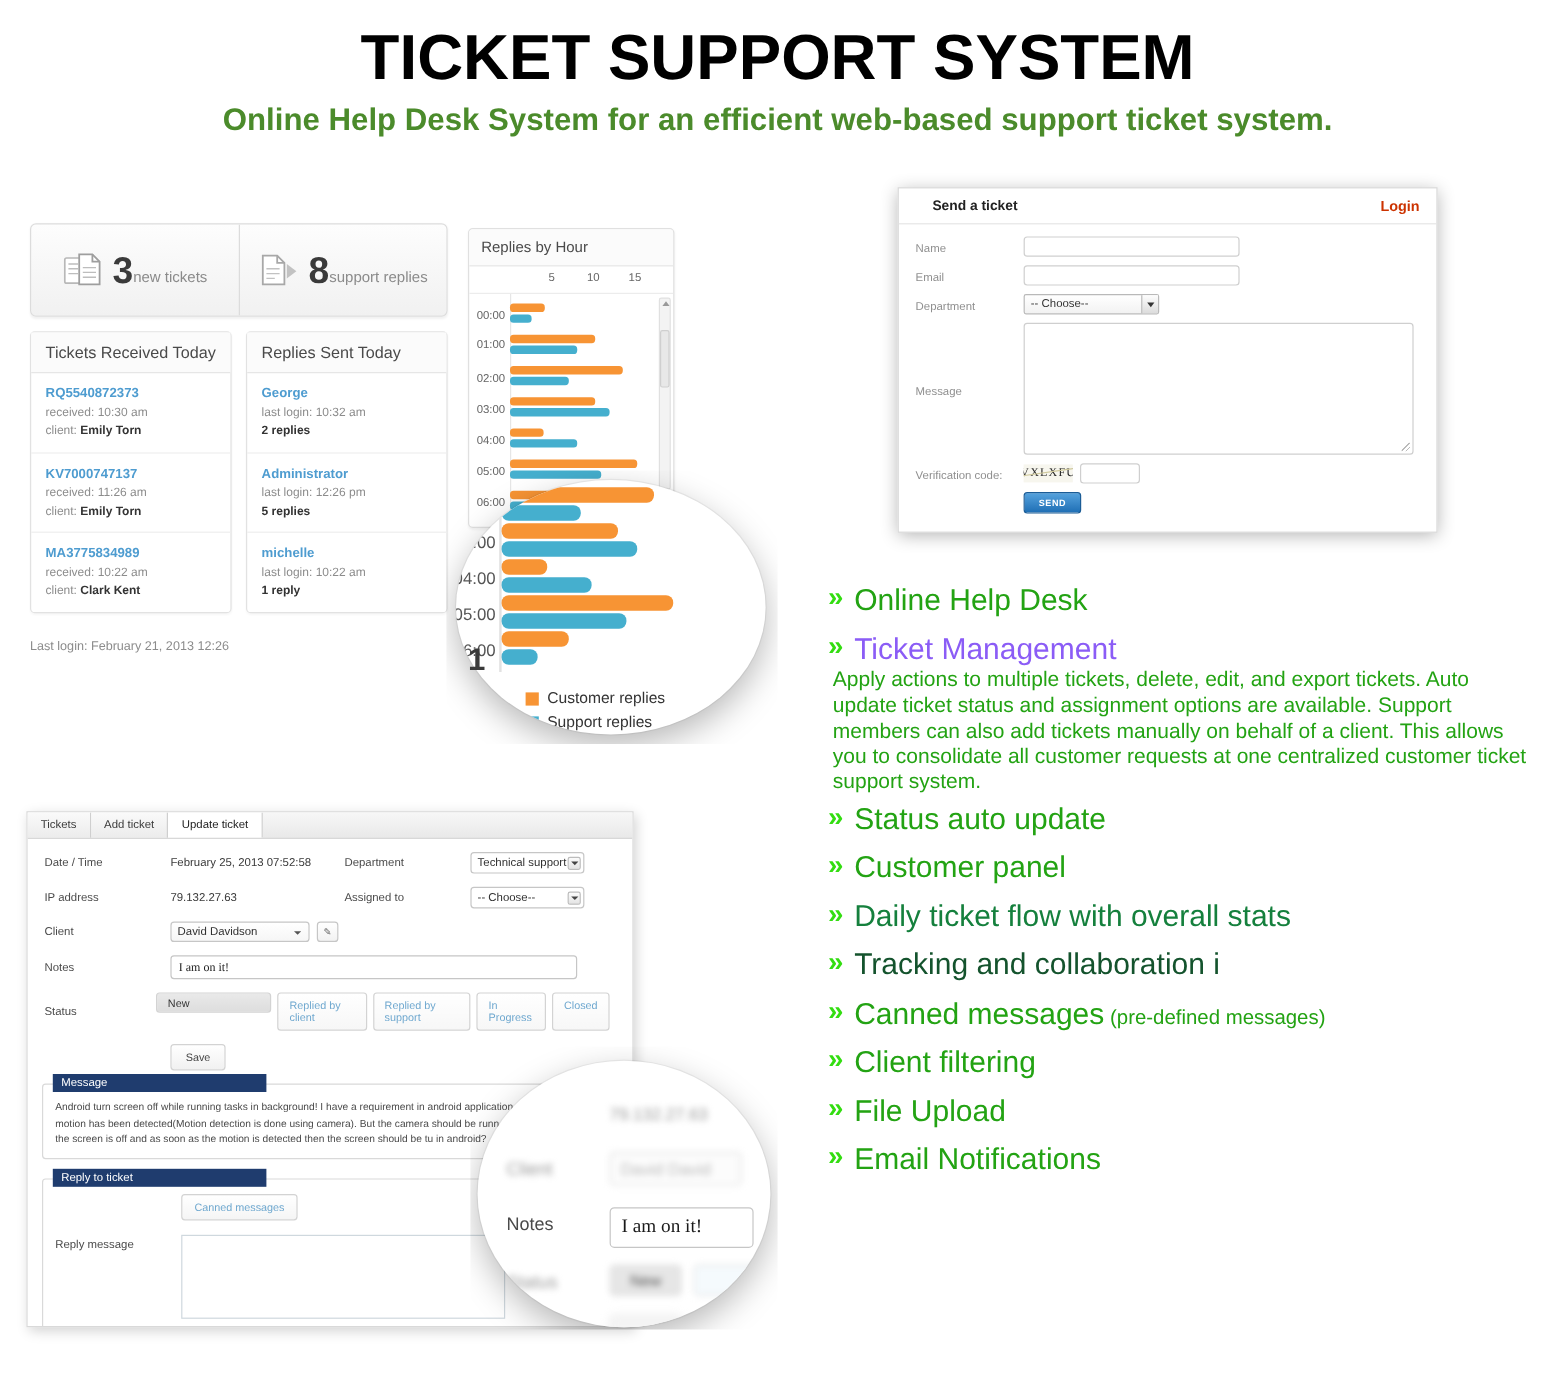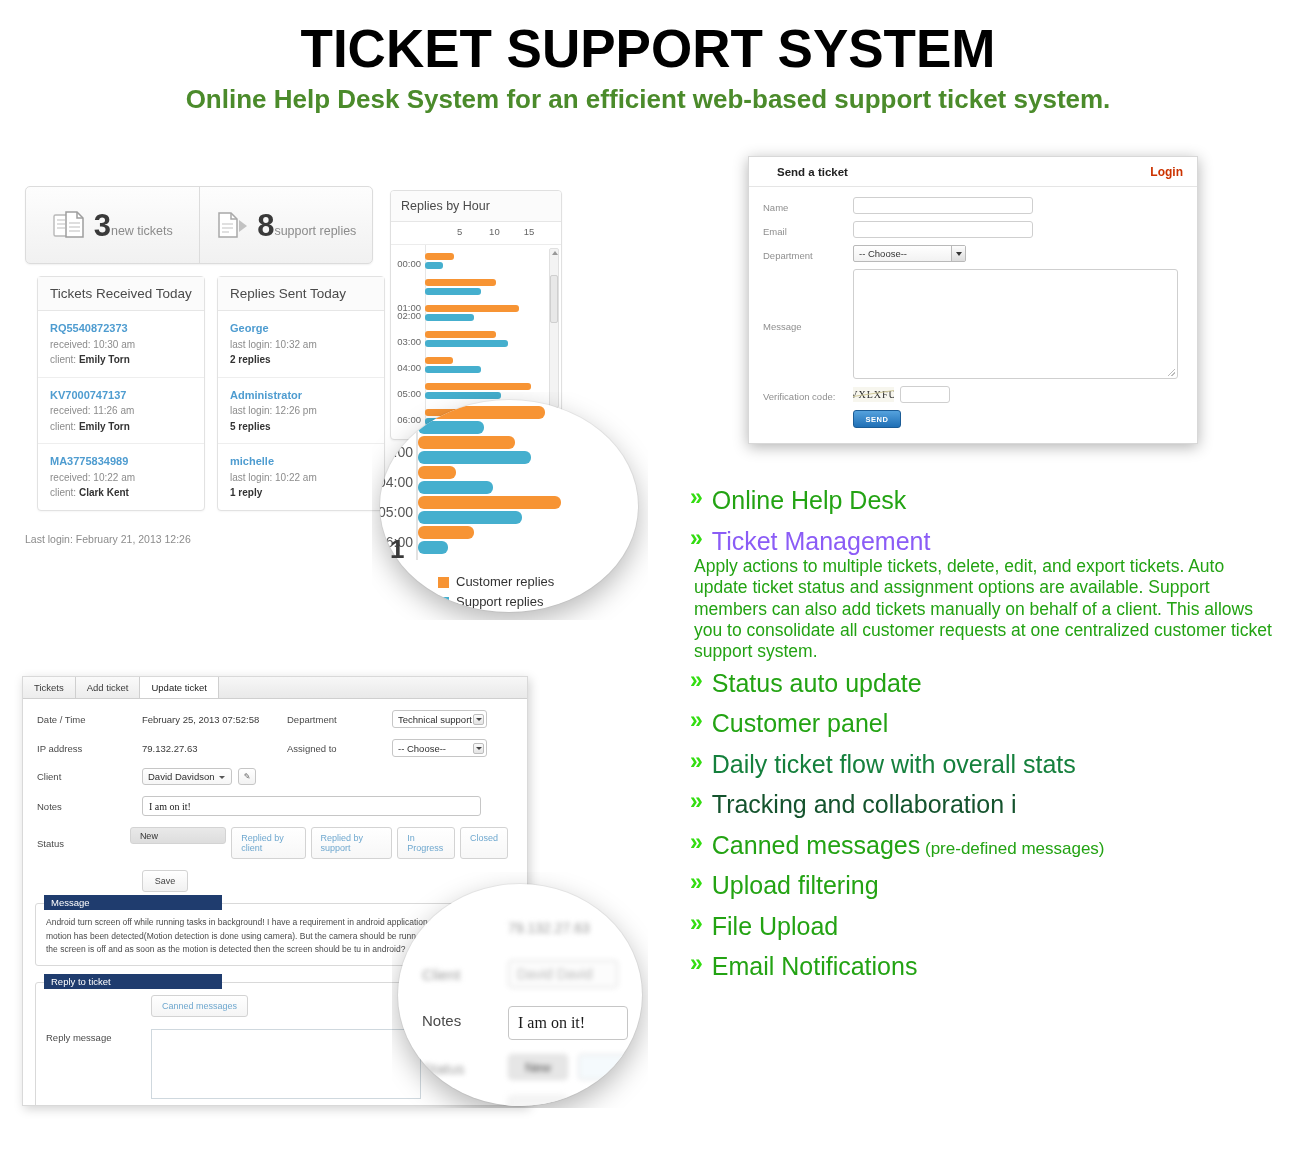--- a/index.html
+++ b/index.html
@@ -39,21 +39,21 @@
   }
   .stat-cell {
     flex:1; display:flex; align-items:center; justify-content:center; gap:8px;
   }
   .stat-cell + .stat-cell { border-left:1px solid #dcdcdc; }
   .stat-icon { width:34px; height:32px; position:relative; flex:none; }
   .stat-num { font-size:31px; font-weight:bold; color:#3a3a3a; line-height:1; }
   .stat-lbl { font-size:12.5px; color:#8b8b8b; margin-top:14px; }
   .stat-txt { display:flex; align-items:flex-start; }
 
-  .cards { display:flex; gap:12px; margin-top:12px;margin-left:12px; }
+  .cards { display:flex; gap:12px; margin-top:12px; }
   .card {
     width:168px; border:1px solid #e2e2e2; border-radius:4px; background:#fff;
     box-shadow:0 1px 2px rgba(0,0,0,.04);
   }
   .card-hd {
     font-size:13.5px; color:#4a4a4a; padding:9px 10px 9px 12px;
     border-bottom:1px solid #e6e6e6; background:#fbfbfb;
   }
   .card-item { padding:9px 12px 9px 12px; border-bottom:1px solid #eeeeee; }
   .card-item:last-child { border-bottom:none; }
@@ -224,21 +224,21 @@
     position:absolute; right:2px; top:3px; width:11px;height:11px;
     background:linear-gradient(#fbfbfb,#e4e4e4); border:1px solid #bcbcbc; border-radius:2px;
     display:flex;align-items:center;justify-content:center;
   }
   .ut-sel .sarrow2::after{
     content:""; width:0;height:0;
     border-left:3px solid transparent;border-right:3px solid transparent;
     border-top:3.5px solid #444;
   }
   .client-sel {
-    width:90px; height:17px; border:1px solid #c6c6c6; border-radius:3px;
+    width:116px; height:17px; border:1px solid #c6c6c6; border-radius:3px;
     background:linear-gradient(#ffffff,#f6f6f6); font-size:9.5px; color:#2f2f2f;
     display:flex; align-items:center; padding-left:5px; position:relative;
   }
   .client-sel::after{
     content:""; position:absolute; right:6px; top:7px; width:0;height:0;
     border-left:3px solid transparent;border-right:3px solid transparent;
     border-top:3.5px solid #555;
   }
   .pencil-btn {
     width:18px;height:17px;margin-left:6px;border:1px solid #c6c6c6;border-radius:3px;
@@ -407,21 +407,21 @@
         <span style="left: 138.118px;">15</span>
       </div>
     <div class="chart-plot" id="chart-plot">
       <div class="axis-line"></div>
     <div class="grp" style="top: 8px;">
           <div class="hr" style="top: 5px;">00:00</div>
           <div class="bar cust" style="top: 0px; width: 29.1529px; background: rgb(247, 148, 52);"></div>
           <div class="bar supp" style="top: 9px; width: 18.0471px; background: rgb(69, 175, 206);"></div>
         </div>
         <div class="grp" style="top: 34px;">
-          <div class="hr" style="top: 23px;">01:00</div>
+          <div class="hr" style="top: 3px;">01:00</div>
           <div class="bar cust" style="top: 0px; width: 70.8px; background: rgb(247, 148, 52);"></div>
           <div class="bar supp" style="top: 9px; width: 56.2235px; background: rgb(69, 175, 206);"></div>
         </div>
         <div class="grp" style="top: 60px;">
           <div class="hr" style="top: 5px;">02:00</div>
           <div class="bar cust" style="top: 0px; width: 93.7059px; background: rgb(247, 148, 52);"></div>
           <div class="bar supp" style="top: 9px; width: 48.5882px; background: rgb(69, 175, 206);"></div>
         </div>
         <div class="grp" style="top: 86px;">
           <div class="hr" style="top: 5px;">03:00</div>
@@ -557,21 +557,21 @@
     <div class="feat feat-row">
       <span class="arrow" style="color: rgb(51, 221, 17);">»</span>
       <span class="ftxt" style="color: #14532d;">Tracking and collaboration i</span>
     </div>
     <div class="feat feat-row">
       <span class="arrow" style="color: rgb(51, 221, 17);">»</span>
       <span class="ftxt" style="color: rgb(35, 163, 19);">Canned messages<small> (pre-defined messages)</small></span>
     </div>
     <div class="feat feat-row">
       <span class="arrow" style="color: rgb(51, 221, 17);">»</span>
-      <span class="ftxt" style="color: rgb(35, 163, 19);">Upload filtering</span>
+      <span class="ftxt" style="color: rgb(35, 163, 19);">Client filtering</span>
     </div>
     <div class="feat feat-row">
       <span class="arrow" style="color: rgb(51, 221, 17);">»</span>
       <span class="ftxt" style="color: rgb(35, 163, 19);">File Upload</span>
     </div>
     <div class="feat feat-row">
       <span class="arrow" style="color: rgb(51, 221, 17);">»</span>
       <span class="ftxt" style="color: rgb(35, 163, 19);">Email Notifications</span>
     </div>
   </div>

